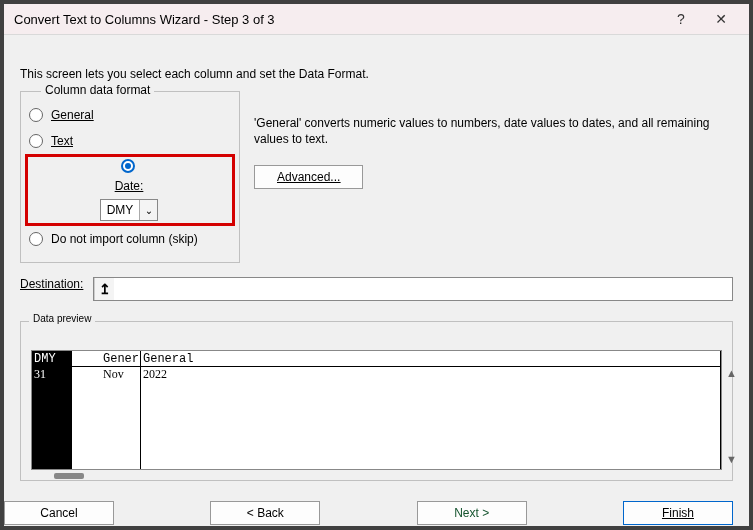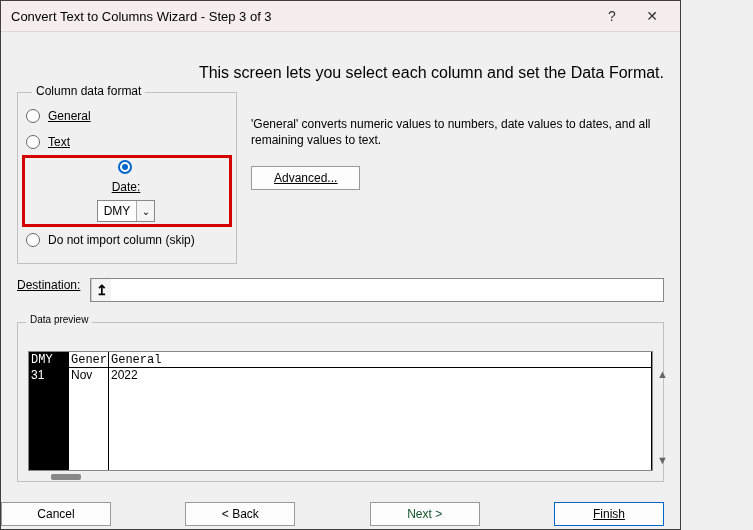--- a/index.html
+++ b/index.html
@@ -6,24 +6,24 @@
   body {
     margin: 0;
     font-family: "Segoe UI", Tahoma, sans-serif;
     font-size: 12px;
     background: #f0f0f0;
     width: 753px;
     height: 530px;
     overflow: hidden;
   }
   .dialog {
-    width: 681px;
+    width: 753px;
     height: 530px;
     background: #f0f0f0;
-    border: 1px solid #404040;
+    border: 4px solid #404040;
     display: flex;
     flex-direction: column;
   }
   .titlebar {
     height: 34px;
     background: #f6edef;
     display: flex;
     align-items: center;
     padding: 0 8px 0 10px;
     font-size: 13px;
@@ -42,34 +42,33 @@
     cursor: default;
   }
   .content {
     flex: 1;
     padding: 10px 16px 0 16px;
     display: flex;
     flex-direction: column;
   }
   .instruction {
     margin: 22px 0 10px 0;
-    font-size: 16px;
-    text-align: right;
+    font-size: 12px;
   }
   .fieldset {
     position: relative;
     border: 1px solid #c0c0c0;
     padding: 10px 8px 10px 8px;
     margin-bottom: 14px;
     width: 220px;
   }
   .fieldset .legend {
     position: absolute;
     top: -9px;
-    left: 14px;
+    left: 20px;
     padding: 0 4px;
     background: #f0f0f0;
     font-size: 12px;
   }
   .row-flex {
     display: flex;
     align-items: flex-start;
   }
   .side-text {
     flex: 1;
@@ -233,36 +232,36 @@
     white-space: nowrap;
     overflow: hidden;
     line-height: 16px;
   }
   .preview-header .col.sel {
     background: #000;
     color: #fff;
   }
   .preview-body {
     display: flex;
-    font-family: Liberation Sans, sans-serif;
+    font-family: Liberation Serif, serif;
     font-size: 12px;
     flex: 1;
   }
   .preview-body .col {
     border-right: 1px solid #000;
     padding: 0 2px;
     white-space: nowrap;
     overflow: hidden;
   }
   .preview-body .col.sel {
     background: #000;
     color: #fff;
   }
   .w1 { width: 40px; }
-  .w2 { width: 40px; }
+  .w2 { width: 40px; margin-left: 29px; }
   .w3 { flex: 1; }
   .scroll-handle {
     position: absolute;
     bottom: -10px;
     left: 22px;
     width: 30px;
     height: 6px;
     background: #888;
     border-radius: 2px;
   }

